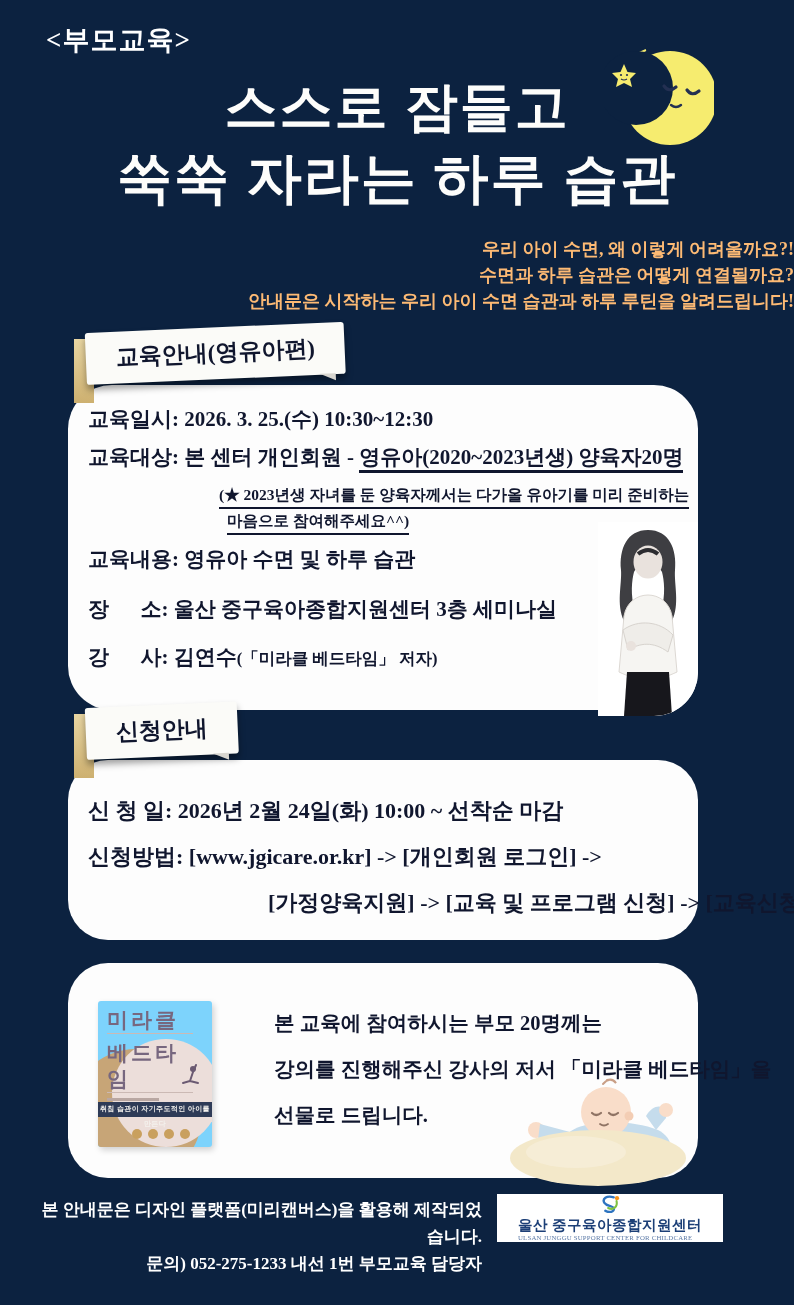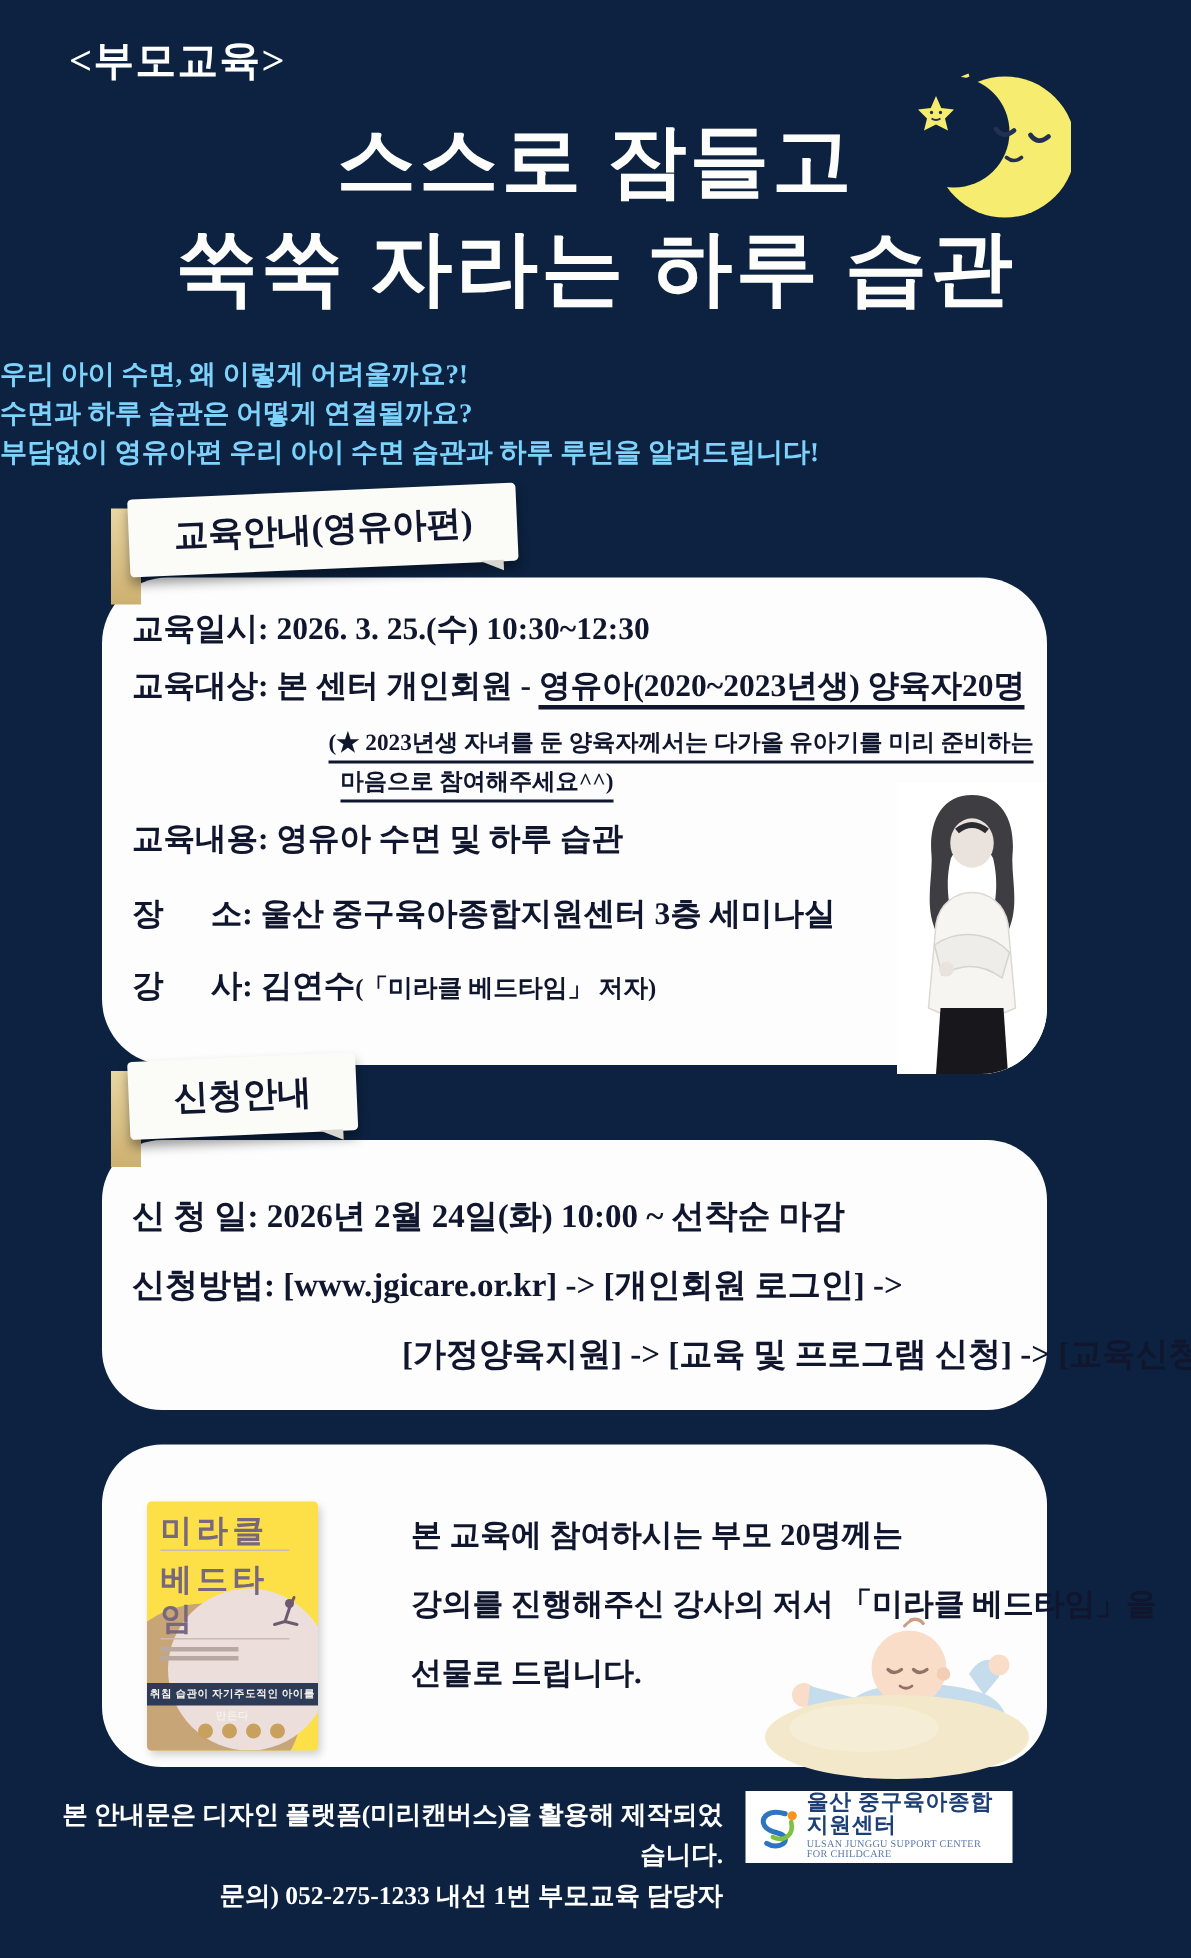--- a/index.html
+++ b/index.html
@@ -4,21 +4,21 @@
 <style>
   html,body{margin:0;padding:0;background:#0c2240;}
   .page{position:relative;width:794px;height:1305px;background:#0c2240;overflow:hidden;
         font-family:Liberation Serif, serif;color:#10162e;}
   
   .category{position:absolute;left:46px;top:22px;font-size:27px;font-weight:700;color:#ffffff;letter-spacing:1px;}
   .moon{position:absolute;left:604px;top:36px;width:110px;height:120px;}
   .title{position:absolute;left:0;width:794px;text-align:center;color:#fdfdfb;font-weight:700;}
   .title-1{top:72px;font-size:53px;letter-spacing:2px;}
   .title-2{top:142px;font-size:55px;letter-spacing:2px;}
-  .subtitle{position:absolute;left:0;top:236px;width:794px;text-align:left;color:#7dd3fc;
+  .subtitle{position:absolute;left:0;top:236px;width:794px;text-align:right;color:#fdba74;
             font-size:18px;line-height:26px;font-weight:700;}
   
   .card{position:absolute;background:#fdfdfd;border-radius:44px;}
   .card-edu{left:68px;top:385px;width:630px;height:325px;}
   .card-apply{left:68px;top:760px;width:630px;height:180px;border-radius:40px;}
   .card-gift{left:68px;top:963px;width:630px;height:215px;border-radius:40px;}
   
   .tab{position:absolute;left:6px;top:-52px;height:60px;}
   .tab-strip{position:absolute;left:0;top:6px;width:20px;height:64px;
              background:linear-gradient(180deg,#e9d6a2,#cdb070);}
@@ -33,42 +33,42 @@
   .card-apply .row{font-size:22px;}
   .card-gift .row{font-size:20.5px;left:182px;margin-left:24px;}
   .emph{font-weight:800;border-bottom:3px solid #10162e;padding-bottom:1px;}
   .note{position:absolute;font-size:15.5px;font-weight:800;white-space:nowrap;margin-left:31px;}
   .note span{border-bottom:2px solid #10162e;padding-bottom:1px;display:inline-block;}
   .small-note{font-size:16.5px;}
   
   .photo{position:absolute;right:0;bottom:-6px;width:100px;height:194px;background:#ffffff;
          border-bottom-right-radius:44px;overflow:hidden;}
   
-  .book{position:absolute;left:30px;top:38px;width:114px;height:166px;background:#fde047;
+  .book{position:absolute;left:30px;top:38px;width:114px;height:146px;background:#7dd3fc;
         border-radius:3px;overflow:hidden;box-shadow:2px 3px 6px rgba(0,0,0,.18);}
   .book-title{position:relative;z-index:3;margin:6px 0 0 9px;font-size:21px;font-weight:700;
         color:#77677f;letter-spacing:3px;line-height:26px;border-bottom:1px solid #cbb9b4;width:86px;}
   .book-sub{position:relative;z-index:3;margin:5px 0 0 9px;}
   .book-sub i{display:block;height:3px;width:52px;background:#b9a7a2;margin-bottom:3px;}
   .book-moon{position:absolute;z-index:1;left:-28px;bottom:-34px;width:132px;height:132px;
         border-radius:50%;background:#c7a577;}
   .book-moon::after{content:"";position:absolute;left:42px;top:-10px;width:108px;height:108px;
         border-radius:50%;background:#ecdeda;}
   .book-band{position:absolute;z-index:4;left:0;bottom:30px;width:114px;height:15px;background:#2e3b57;
         color:#f4f2ee;font-size:7px;font-weight:700;text-align:center;line-height:15px;letter-spacing:.4px;}
   .book-dots{position:absolute;z-index:4;left:34px;bottom:8px;display:flex;gap:6px;}
   .book-dots i{width:10px;height:10px;border-radius:50%;background:#c9a05e;display:block;}
   .book-figure{position:absolute;z-index:2;right:10px;top:62px;}
   
   .baby{position:absolute;right:2px;bottom:-10px;width:190px;height:118px;}
   
   .footer-lines{position:absolute;left:40px;top:1196px;width:442px;text-align:right;color:#ffffff;
         font-size:17px;line-height:27px;font-weight:700;}
-  .logo-box{position:absolute;left:497px;top:1194px;width:178px;height:48px;background:#ffffff;
-        display:flex;align-items:center;gap:5px;padding:0 6px;box-sizing:border-box;}
+  .logo-box{position:absolute;left:497px;top:1194px;width:226px;height:48px;background:#ffffff;
+        display:flex;align-items:center;gap:5px;padding:0 6px;box-sizing:border-box;flex-direction:column;}
   .logo-text{display:flex;flex-direction:column;line-height:1;}
   .logo-title{font-size:14.5px;font-weight:800;color:#1c3f77;letter-spacing:.5px;}
   .logo-sub{font-size:6.8px;color:#5b79a6;margin-top:3px;letter-spacing:.2px;}
 </style>
 </head>
 <body>
 
 <div class="page">
 
   <div class="category">&lt;부모교육&gt;</div>
@@ -85,21 +85,21 @@
     <circle cx="23" cy="39" r="1.1" fill="#233052"></circle>
     <path d="M17,43 q3,2 6,0" stroke="#233052" stroke-width="1.2" fill="none"></path>
   </svg>
 
   <div class="title title-1">스스로 잠들고</div>
   <div class="title title-2">쑥쑥 자라는 하루 습관</div>
 
   <div class="subtitle">
     <div>우리 아이 수면, 왜 이렇게 어려울까요?!</div>
     <div>수면과 하루 습관은 어떻게 연결될까요?</div>
-    <div>부담없이 영유아편 우리 아이 수면 습관과 하루 루틴을 알려드립니다!</div>
+    <div>안내문은 시작하는 우리 아이 수면 습관과 하루 루틴을 알려드립니다!</div>
   </div>
 
   <div class="card card-edu">
     <div class="tab">
       <span class="tab-strip"></span>
       <span class="tab-flag">교육안내(영유아편)</span>
     </div>
 
     <div class="row" style="top:20px;">
       <span>교육일시:</span>

